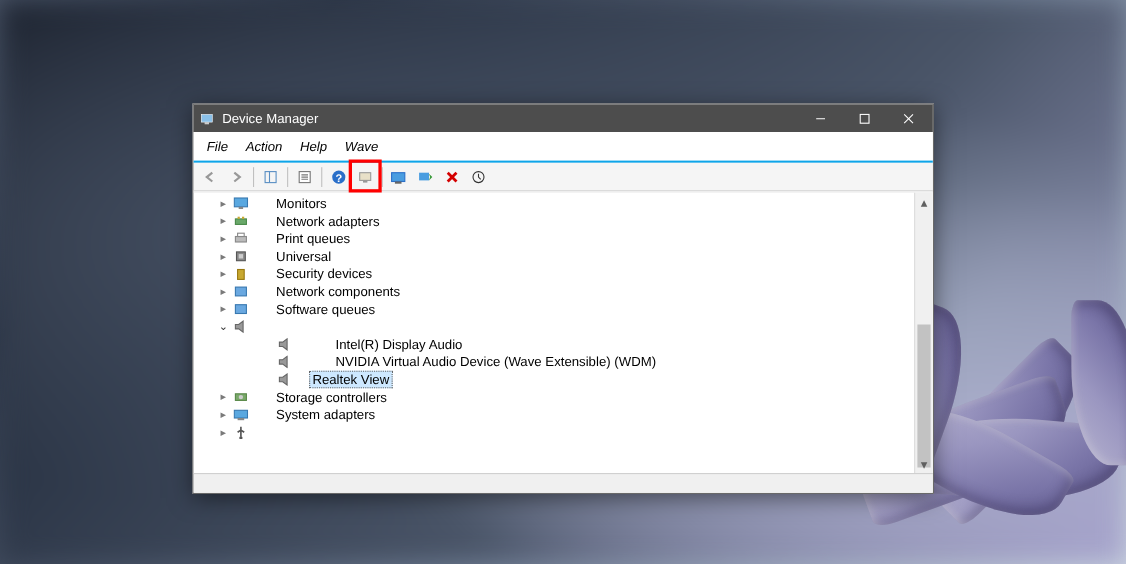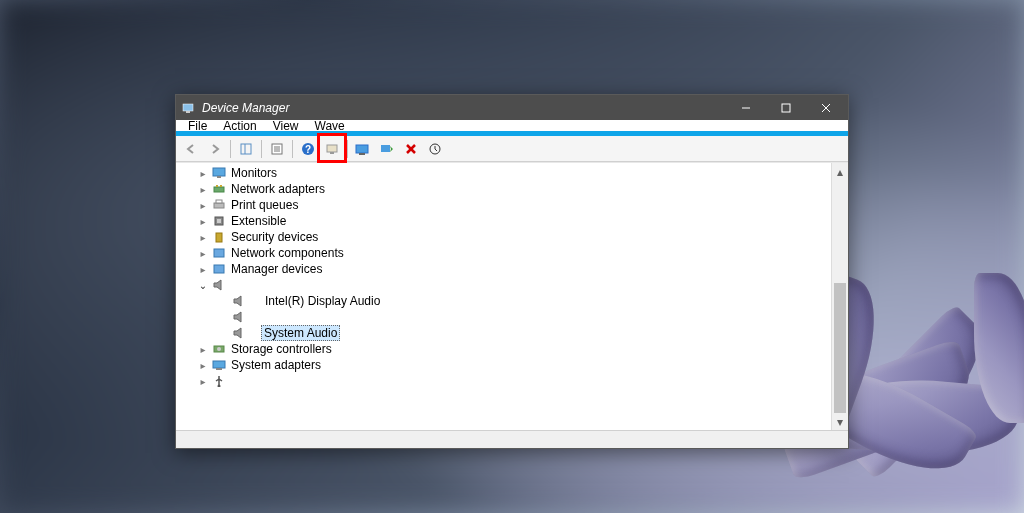--- a/index.html
+++ b/index.html
@@ -54,35 +54,36 @@
     display: flex;
     align-items: center;
     padding: 0 2px 0 6px;
     font-size: 12px;
   }
   .titlebar-icon {
     width: 14px; height: 14px;
     margin-right: 6px;
     display: flex; align-items: center; justify-content: center;
   }
-  .title-text { flex: 1; font-style: italic; }
+  .title-text { flex: 1; }
   .win-controls { display: flex; }
   .win-btn {
     width: 40px; height: 25px;
     display: flex; align-items: center; justify-content: center;
     color: #fff;
   }
   .menubar {
-    height: 16px;
+    height: 28px;
     background: #fff;
-    border-bottom: 5px solid #0ea5e9;
+    border-bottom: 2px solid #0ea5e9;
     display: flex;
     align-items: center;
     padding: 0 4px;
     font-size: 12px;
+    font-style: italic;
   }
   .menu-item { padding: 2px 8px; }
   .toolbar {
     height: 26px;
     background: #f5f5f5;
     border-bottom: 1px solid #d0d0d0;
     display: flex;
     align-items: center;
     padding: 0 4px;
     gap: 2px;
@@ -155,23 +156,23 @@
     display: inline-flex;
     justify-content: center;
     color: #7a7a7a;
     font-size: 10px;
   }
   .node-icon {
     width: 16px; height: 14px;
     margin: 0 3px 0 1px;
     display: inline-flex; align-items: center; justify-content: center;
   }
-  .tree-label { padding: 0 1px; }
+  .tree-label { padding: 0 1px; margin-left: 20px; }
   .indent-1 { padding-left: 20px; }
-  .indent-2 { padding-left: 26px; gap: 14px; }
+  .indent-2 { padding-left: 46px; gap: 14px; }
   .statusbar {
     height: 18px;
     background: #f0f0f0;
     border-top: 1px solid #d0d0d0;
   }
 </style>
 </head>
 <body>
 
 <div class="bg-blur"></div>
@@ -210,21 +211,21 @@
             <line x1="1" y1="1" x2="9" y2="9" stroke="#fff" stroke-width="1"></line>
             <line x1="9" y1="1" x2="1" y2="9" stroke="#fff" stroke-width="1"></line>
           </svg>
         </div>
     </div>
   </div>
 
   <div class="menubar">
     <span class="menu-item">File</span>
     <span class="menu-item">Action</span>
-    <span class="menu-item">View</span>
+    <span class="menu-item">Help</span>
     <span class="menu-item">Wave</span>
   </div>
 
   <div class="toolbar">
     <div class="tool-btn">
         <svg width="14" height="14">
           <path d="M9 3 L4 7 L9 11" fill="none" stroke="#999" stroke-width="2"></path>
         </svg>
       </div>
     <div class="tool-btn">
@@ -323,21 +324,21 @@
         <span class="tree-label">Print queues</span>
       </div>
       <div class="tree-row indent-1">
         <span class="expand">▸</span>
         <span class="node-icon">
             <svg width="14" height="12">
               <rect x="3" y="2" width="8" height="8" fill="#888" stroke="#555"></rect>
               <rect x="5" y="4" width="4" height="4" fill="#ccc"></rect>
             </svg>
           </span>
-        <span class="tree-label">Extensible</span>
+        <span class="tree-label">Universal</span>
       </div>
       <div class="tree-row indent-1">
         <span class="expand">▸</span>
         <span class="node-icon">
             <svg width="14" height="12">
               <rect x="4" y="2" width="6" height="9" fill="#c8a830" stroke="#987810"></rect>
             </svg>
           </span>
         <span class="tree-label">Security devices</span>
       </div>
@@ -350,21 +351,21 @@
           </span>
         <span class="tree-label">Network components</span>
       </div>
       <div class="tree-row indent-1">
         <span class="expand">▸</span>
         <span class="node-icon">
             <svg width="14" height="12">
               <rect x="2" y="2" width="10" height="8" fill="#6aa8e0" stroke="#3878b0"></rect>
             </svg>
           </span>
-        <span class="tree-label">Manager devices</span>
+        <span class="tree-label">Software queues</span>
       </div>
       <div class="tree-row indent-1">
         <span class="expand" style="color:#333">⌄</span>
         <span class="node-icon">
             <svg width="14" height="12">
               <path d="M2 4 L5 4 L9 1 L9 11 L5 8 L2 8 Z" fill="#999" stroke="#666"></path>
             </svg>
           </span>
       </div>
       <div class="tree-row indent-2">
@@ -376,29 +377,30 @@
           </span>
         <span class="tree-label">Intel(R) Display Audio</span>
       </div>
       <div class="tree-row indent-2">
         <span class="expand"></span>
         <span class="node-icon">
             <svg width="14" height="12">
               <path d="M2 4 L5 4 L9 1 L9 11 L5 8 L2 8 Z" fill="#999" stroke="#666"></path>
             </svg>
           </span>
+        <span class="tree-label">NVIDIA Virtual Audio Device (Wave Extensible) (WDM)</span>
       </div>
       <div class="tree-row indent-2 selected">
         <span class="expand"></span>
         <span class="node-icon">
             <svg width="14" height="12">
               <path d="M2 4 L5 4 L9 1 L9 11 L5 8 L2 8 Z" fill="#999" stroke="#666"></path>
             </svg>
           </span>
-        <span class="tree-label">System Audio</span>
+        <span class="tree-label">Realtek View</span>
       </div>
       <div class="tree-row indent-1">
         <span class="expand">▸</span>
         <span class="node-icon">
             <svg width="14" height="12">
               <rect x="2" y="3" width="10" height="6" fill="#7aa86a" stroke="#588848"></rect>
               <circle cx="7" cy="6" r="2" fill="#ccc"></circle>
             </svg>
           </span>
         <span class="tree-label">Storage controllers</span>

